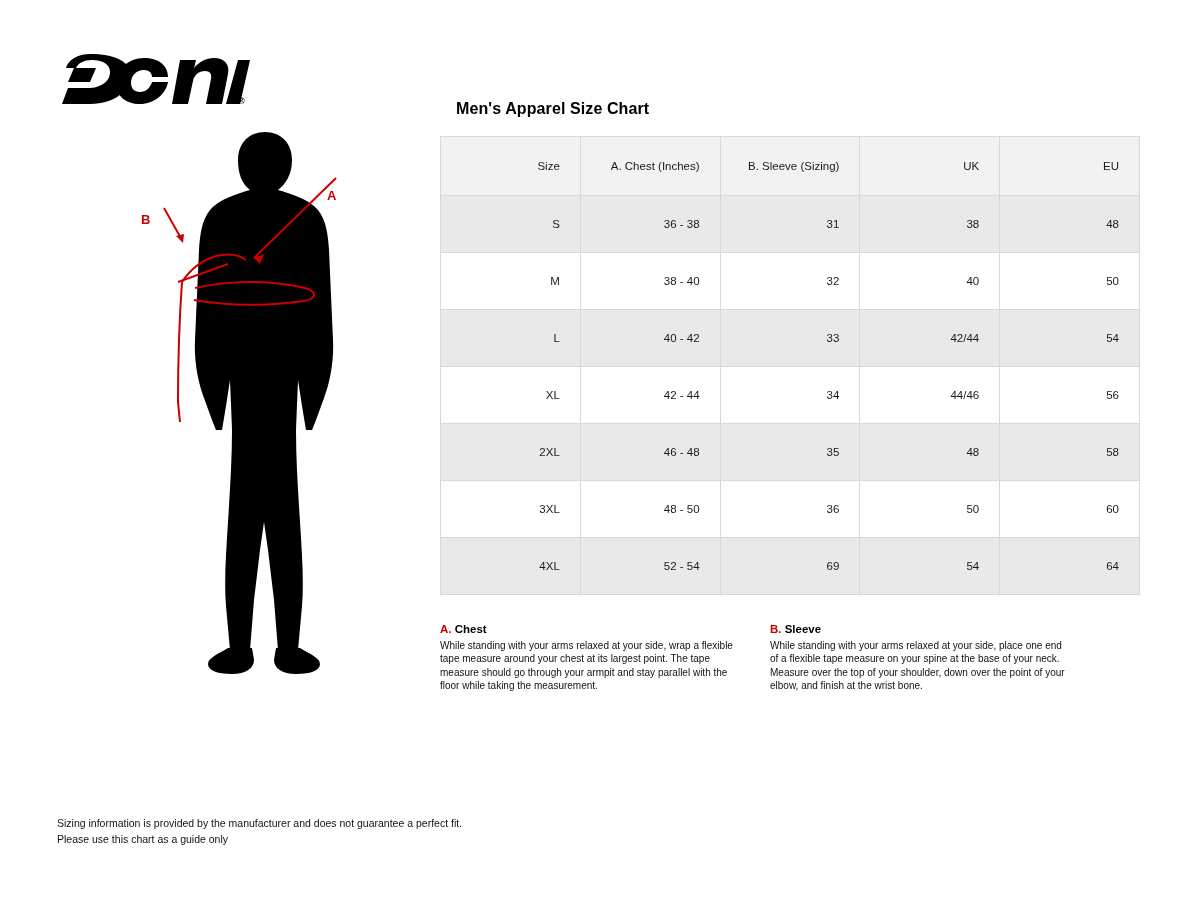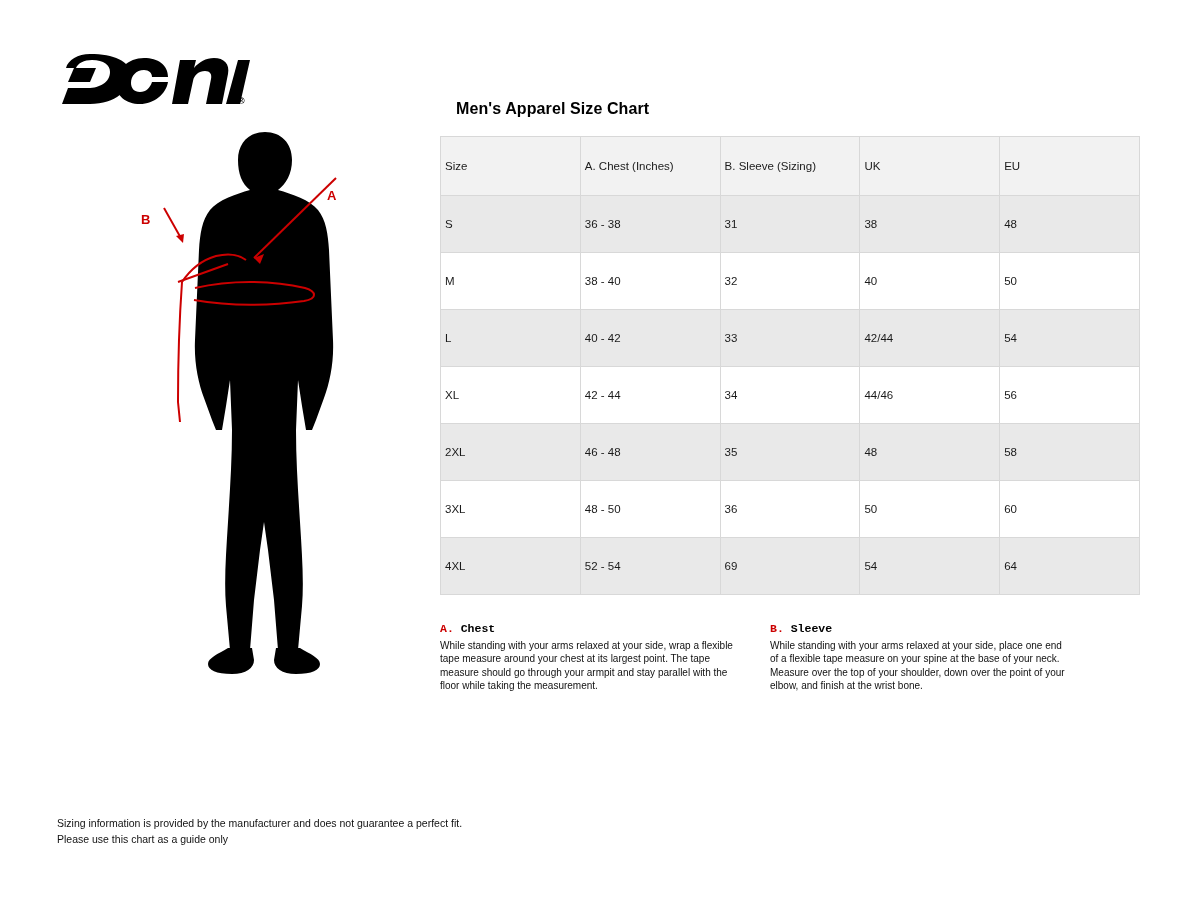--- a/index.html
+++ b/index.html
@@ -69,25 +69,25 @@
   }
 
   table.size-table {
     border-collapse: collapse;
     width: 700px;
     table-layout: fixed;
   }
   table.size-table th,
   table.size-table td {
     border: 1px solid #d8d8d8;
-    text-align: left;
+    text-align: right;
     font-size: 11.5px;
     font-weight: normal;
     height: 56px;
-    padding: 0 4px;
+    padding: 0 20px;
     color: #1a1a1a;
   }
   table.size-table thead th {
     background: #f2f2f2;
     height: 58px;
   }
   table.size-table tbody tr.odd td {
     background: #e9e9e9;
   }
   table.size-table tbody tr.even td {
@@ -109,21 +109,20 @@
     gap: 30px;
   }
   .measure-col {
     width: 300px;
   }
   .measure-head {
     font-size: 11.5px;
     font-weight: bold;
     margin-bottom: 2px;
     line-height: 1.4;
-    font-family: Liberation Mono, monospace;
   }
   .measure-head .letter {
     color: #cc0000;
   }
   .measure-body {
     font-size: 10px;
     line-height: 1.33;
     color: #111;
   }
 

